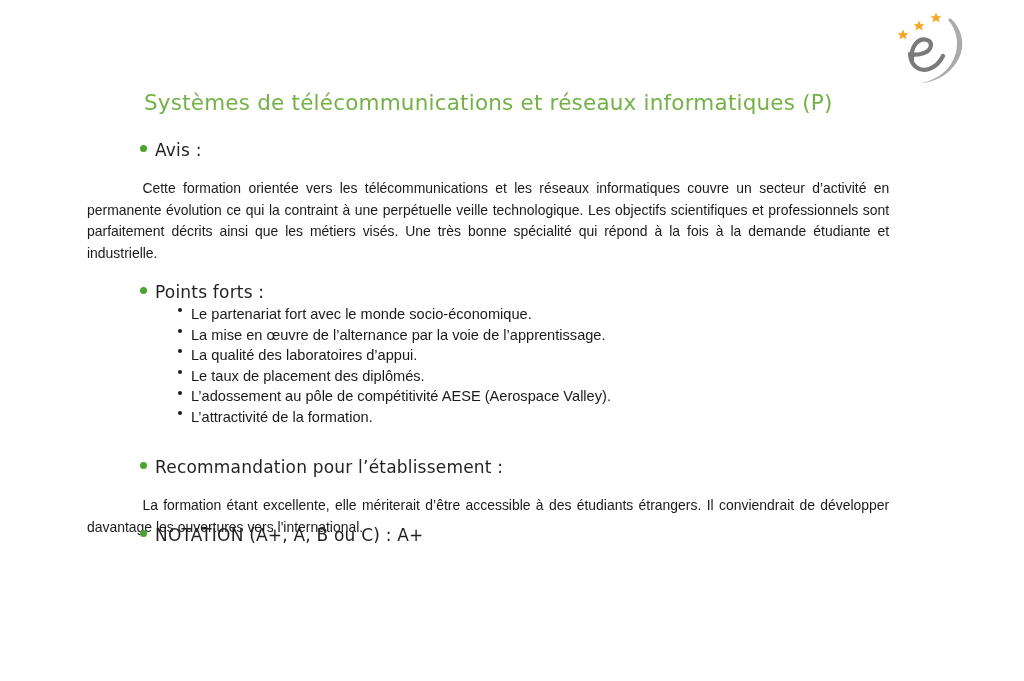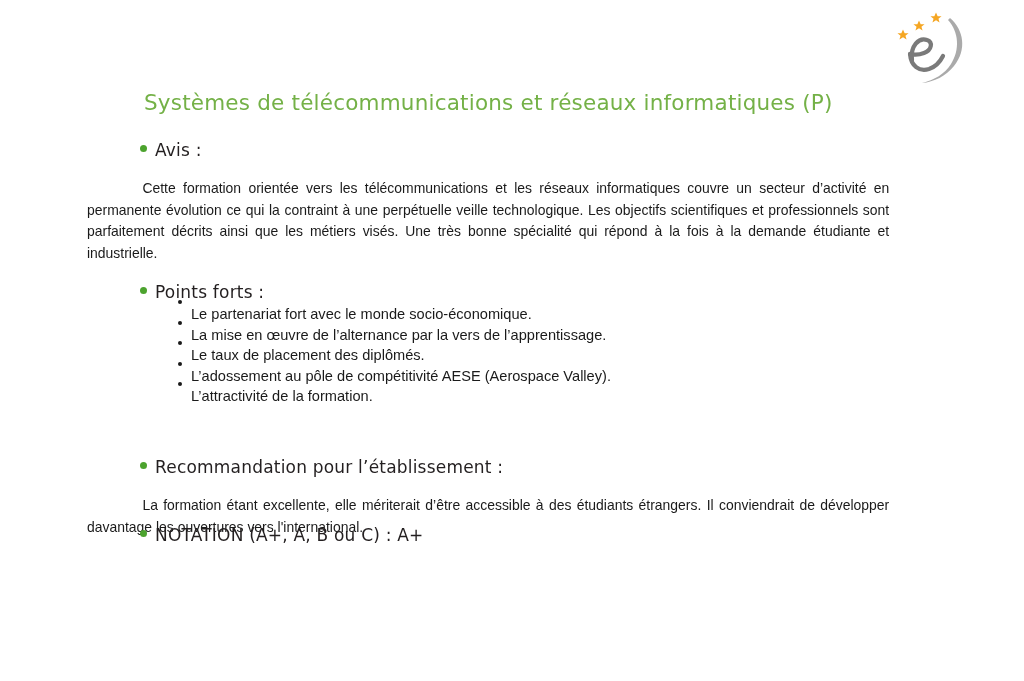--- a/index.html
+++ b/index.html
@@ -99,21 +99,21 @@
     padding: 0;
     list-style: none;
   }
   #points-list li {
     font-family: "Liberation Sans", sans-serif;
     font-size: 14.6px;
     line-height: 20.6px;
     color: #1a1a1a;
     white-space: nowrap;
     display: flex;
-    align-items: flex-start;
+    align-items: center;
   }
   #points-list li .kbullet {
     display: inline-block;
     width: 4px;
     height: 4px;
     border-radius: 50%;
     background: #1a1a1a;
     margin-right: 9px;
     position: relative;
     top: -4px;
@@ -162,21 +162,25 @@
     <span>Points forts :</span>
   </div>
 
   <ul id="points-list">
     <li>
       <span class="kbullet"></span>
       <span>Le partenariat fort avec le monde socio-économique.</span>
     </li>
     <li>
       <span class="kbullet"></span>
-      <span>La mise en œuvre de l’alternance par la vers de l’apprentissage.</span>
+      <span>La mise en œuvre de l’alternance par la voie de l’apprentissage.</span>
+    </li>
+    <li>
+      <span class="kbullet"></span>
+      <span>La qualité des laboratoires d’appui.</span>
     </li>
     <li>
       <span class="kbullet"></span>
       <span>Le taux de placement des diplômés.</span>
     </li>
     <li>
       <span class="kbullet"></span>
       <span>L’adossement au pôle de compétitivité AESE (Aerospace Valley).</span>
     </li>
     <li>

